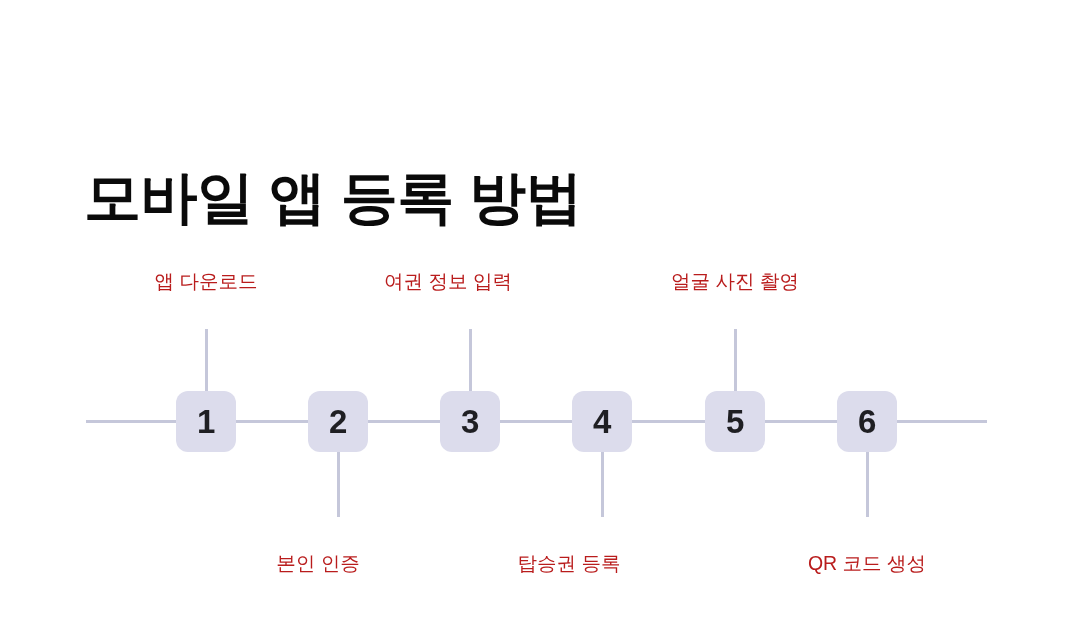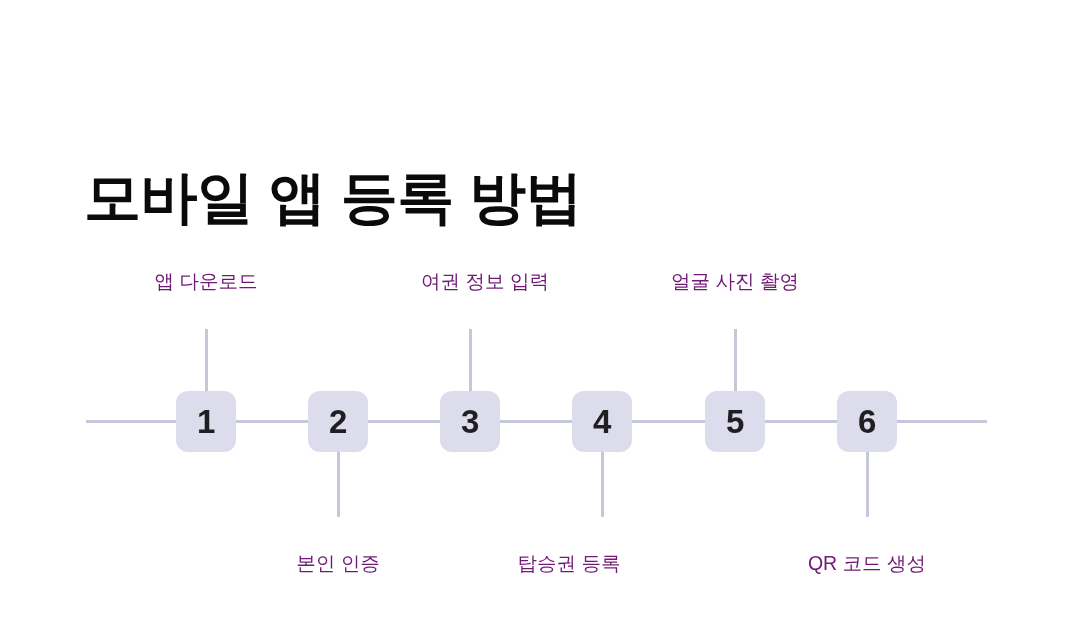--- a/index.html
+++ b/index.html
@@ -86,21 +86,21 @@
   .stem.down {
     top: 406px;
     height: 67px;
   }
 
   
   .step-label {
     position: absolute;
     font-size: 19.5px;
     font-weight: 400;
-    color: #701a75;
+    color: #b91c1c;
     white-space: nowrap;
     transform: translateX(-50%);
     line-height: 1;
   }
   .step-label.above { top: 228px; }
   .step-label.below { top: 510px; }
 </style>
 </head>
 <body>
 
@@ -112,26 +112,26 @@
     <div class="axis-line"></div>
   <div class="stem up" style="left: 206px;"></div>
       <div class="node" style="left: 206px;">
         <span class="node-number">1</span>
       </div>
       <div class="step-label above" style="left: 206px;">앱 다운로드</div>
       <div class="stem down" style="left: 338px;"></div>
       <div class="node" style="left: 338px;">
         <span class="node-number">2</span>
       </div>
-      <div class="step-label below" style="left: 338px;">본인 인증</div>
+      <div class="step-label below" style="left: 318px;">본인 인증</div>
       <div class="stem up" style="left: 470px;"></div>
       <div class="node" style="left: 470px;">
         <span class="node-number">3</span>
       </div>
-      <div class="step-label above" style="left: 485px;">여권 정보 입력</div>
+      <div class="step-label above" style="left: 448px;">여권 정보 입력</div>
       <div class="stem down" style="left: 602px;"></div>
       <div class="node" style="left: 602px;">
         <span class="node-number">4</span>
       </div>
       <div class="step-label below" style="left: 569px;">탑승권 등록</div>
       <div class="stem up" style="left: 735px;"></div>
       <div class="node" style="left: 735px;">
         <span class="node-number">5</span>
       </div>
       <div class="step-label above" style="left: 735px;">얼굴 사진 촬영</div>

